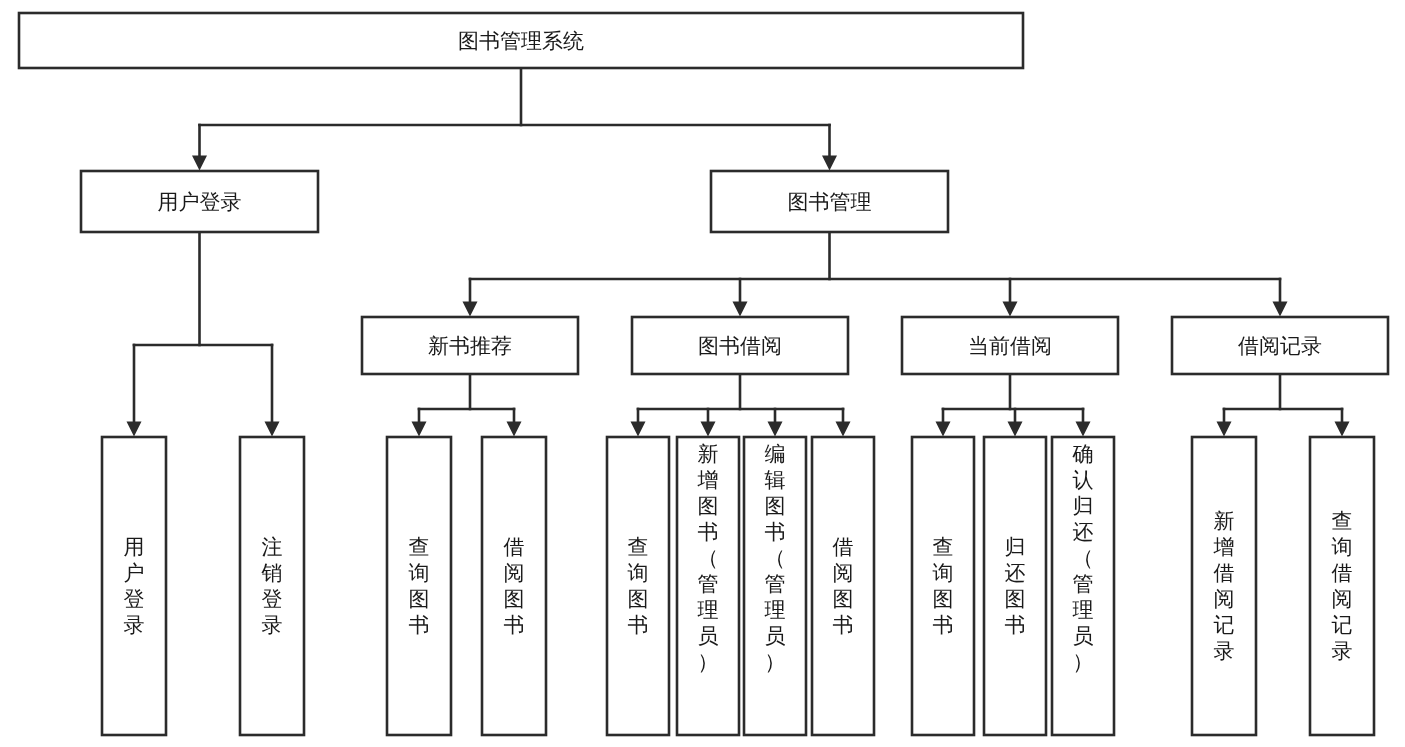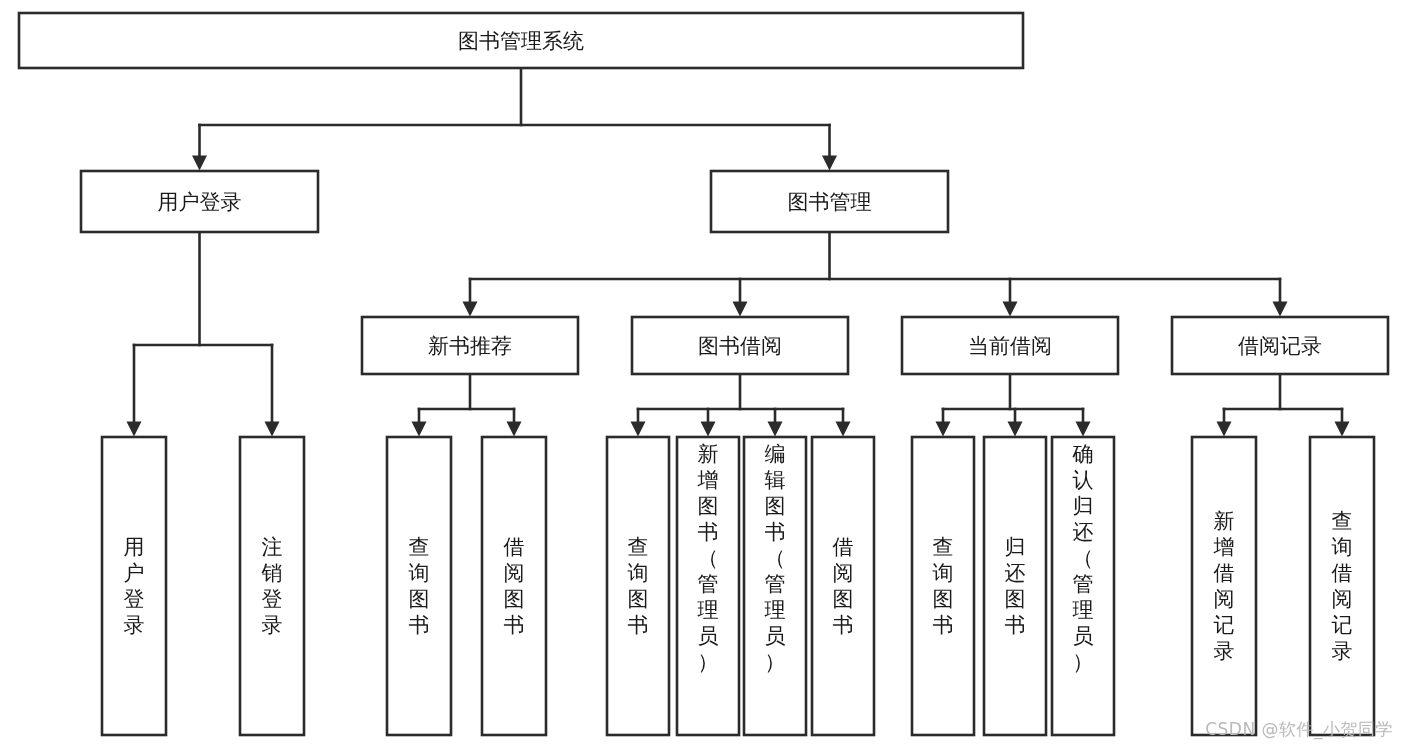--- a/index.html
+++ b/index.html
@@ -215,14 +215,13 @@
         <g>
           <rect x="1192" y="437" width="64" height="298" class="node-rect"></rect>
           <text x="1224" y="528" class="node-label-v"><tspan x="1224" dy="0">新</tspan><tspan x="1224" dy="26">增</tspan><tspan x="1224" dy="26">借</tspan><tspan x="1224" dy="26">阅</tspan><tspan x="1224" dy="26">记</tspan><tspan x="1224" dy="26">录</tspan></text>
         </g>
         <g>
           <rect x="1310" y="437" width="64" height="298" class="node-rect"></rect>
           <text x="1342" y="528" class="node-label-v"><tspan x="1342" dy="0">查</tspan><tspan x="1342" dy="26">询</tspan><tspan x="1342" dy="26">借</tspan><tspan x="1342" dy="26">阅</tspan><tspan x="1342" dy="26">记</tspan><tspan x="1342" dy="26">录</tspan></text>
         </g>
       </g>
   </svg>
-  <div class="watermark">CSDN @软件_小贺同学</div>
 </div>
 
 </body></html>

